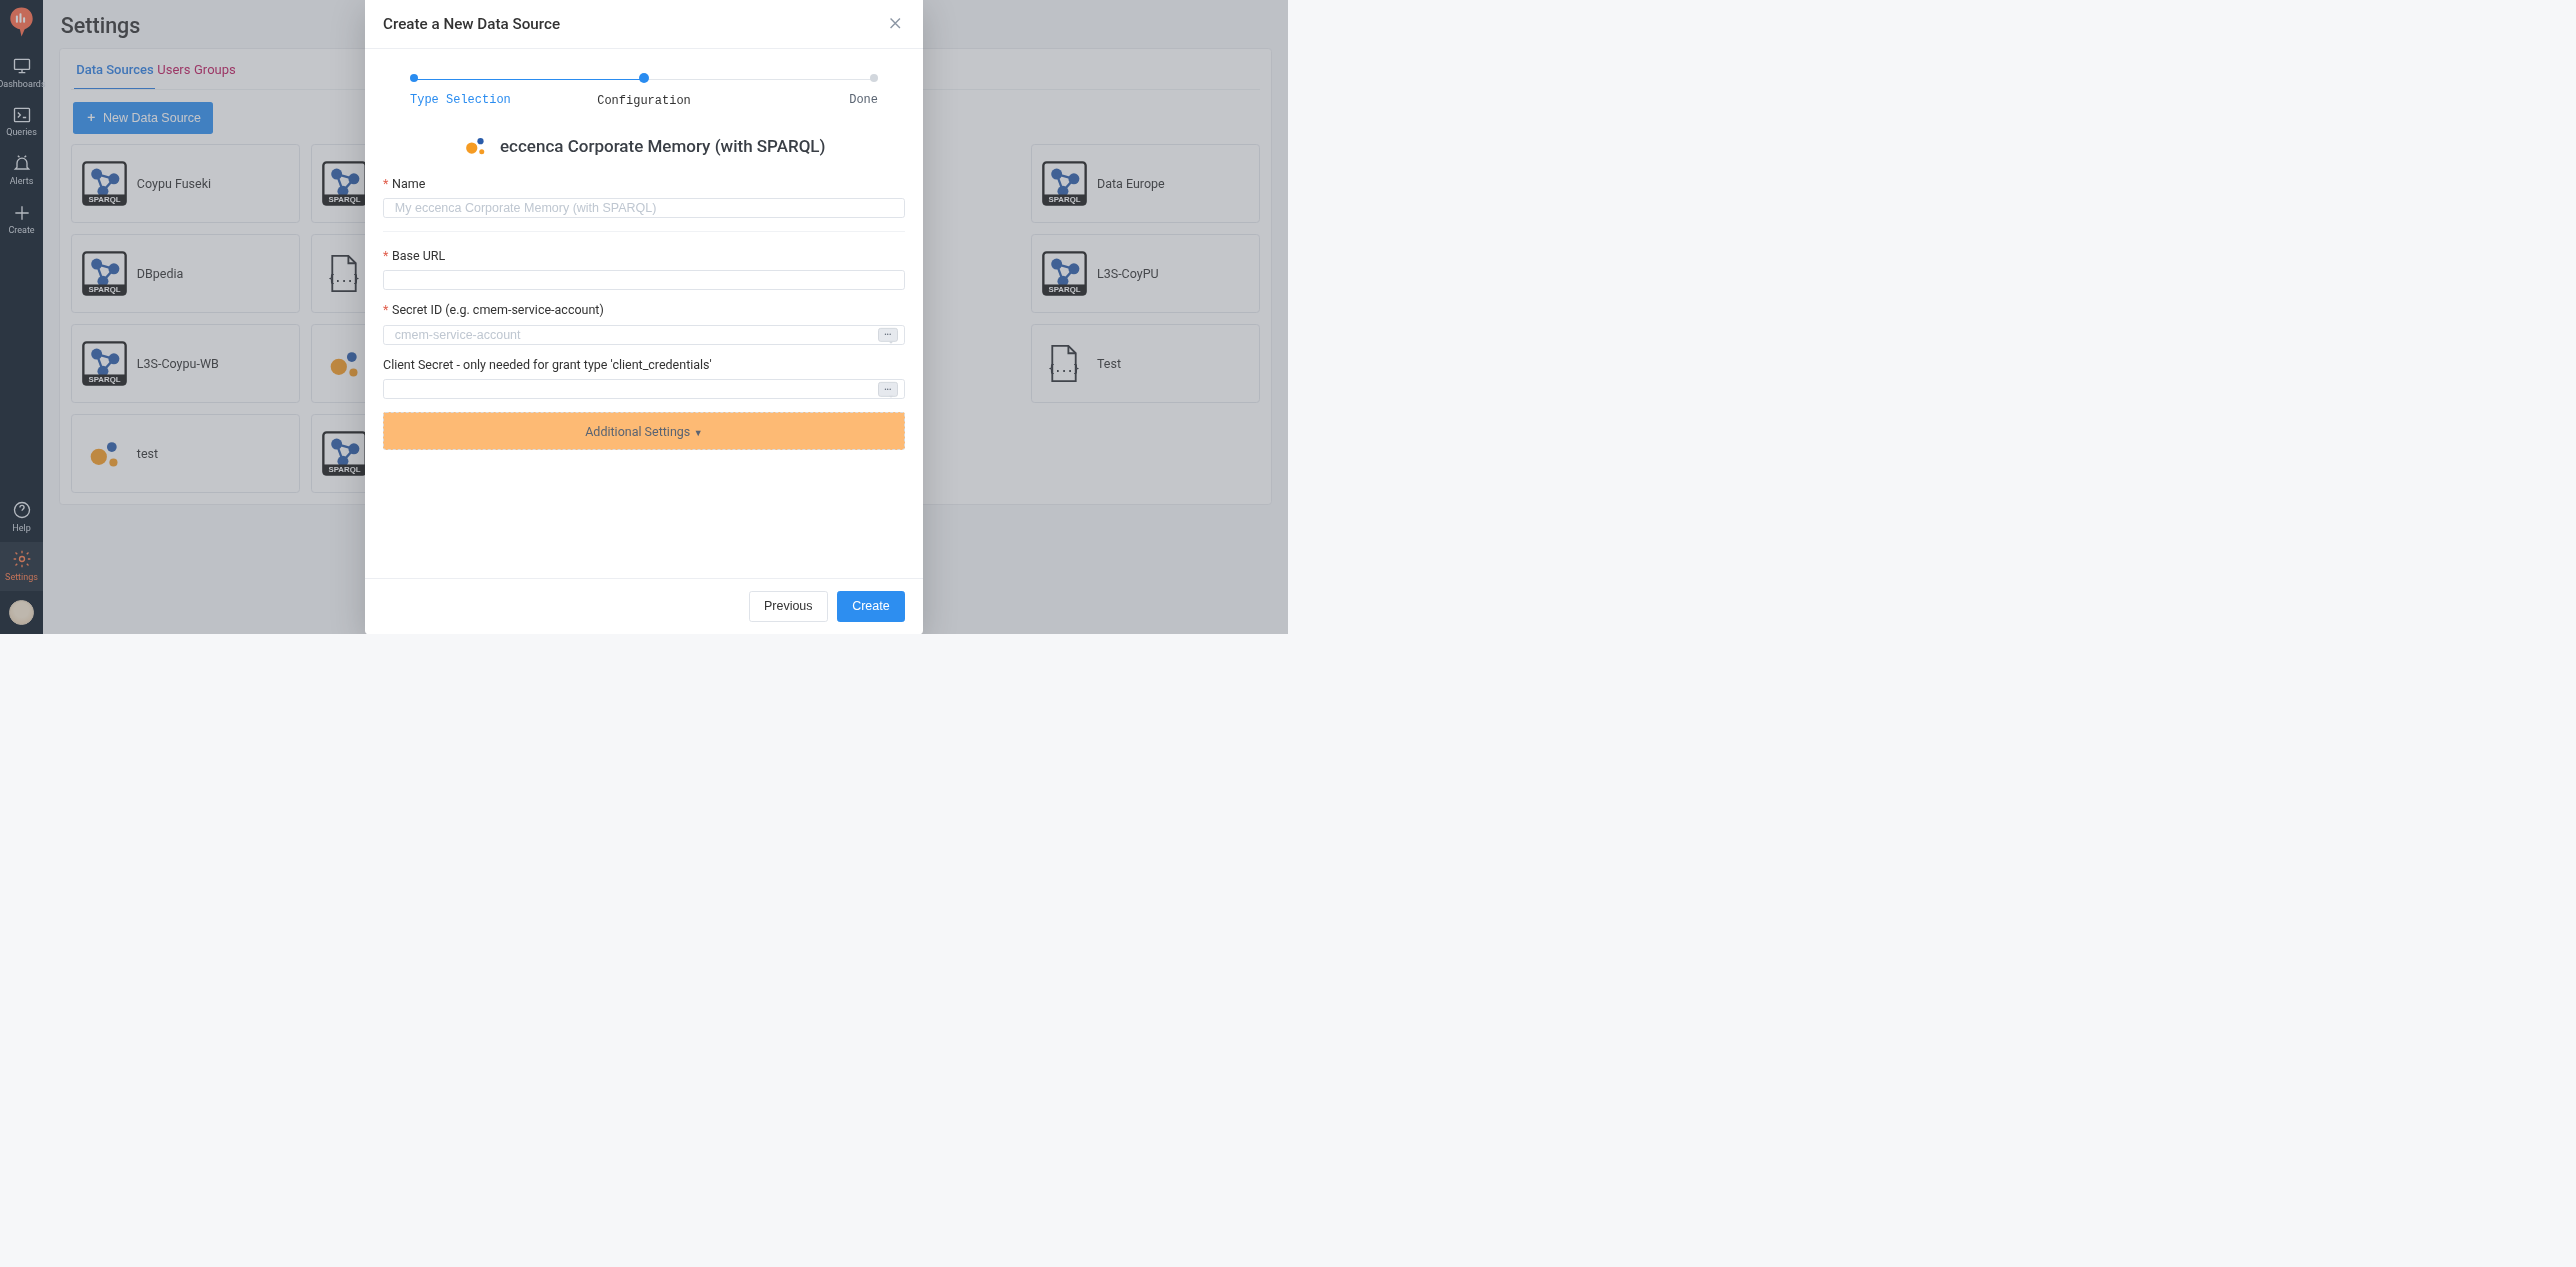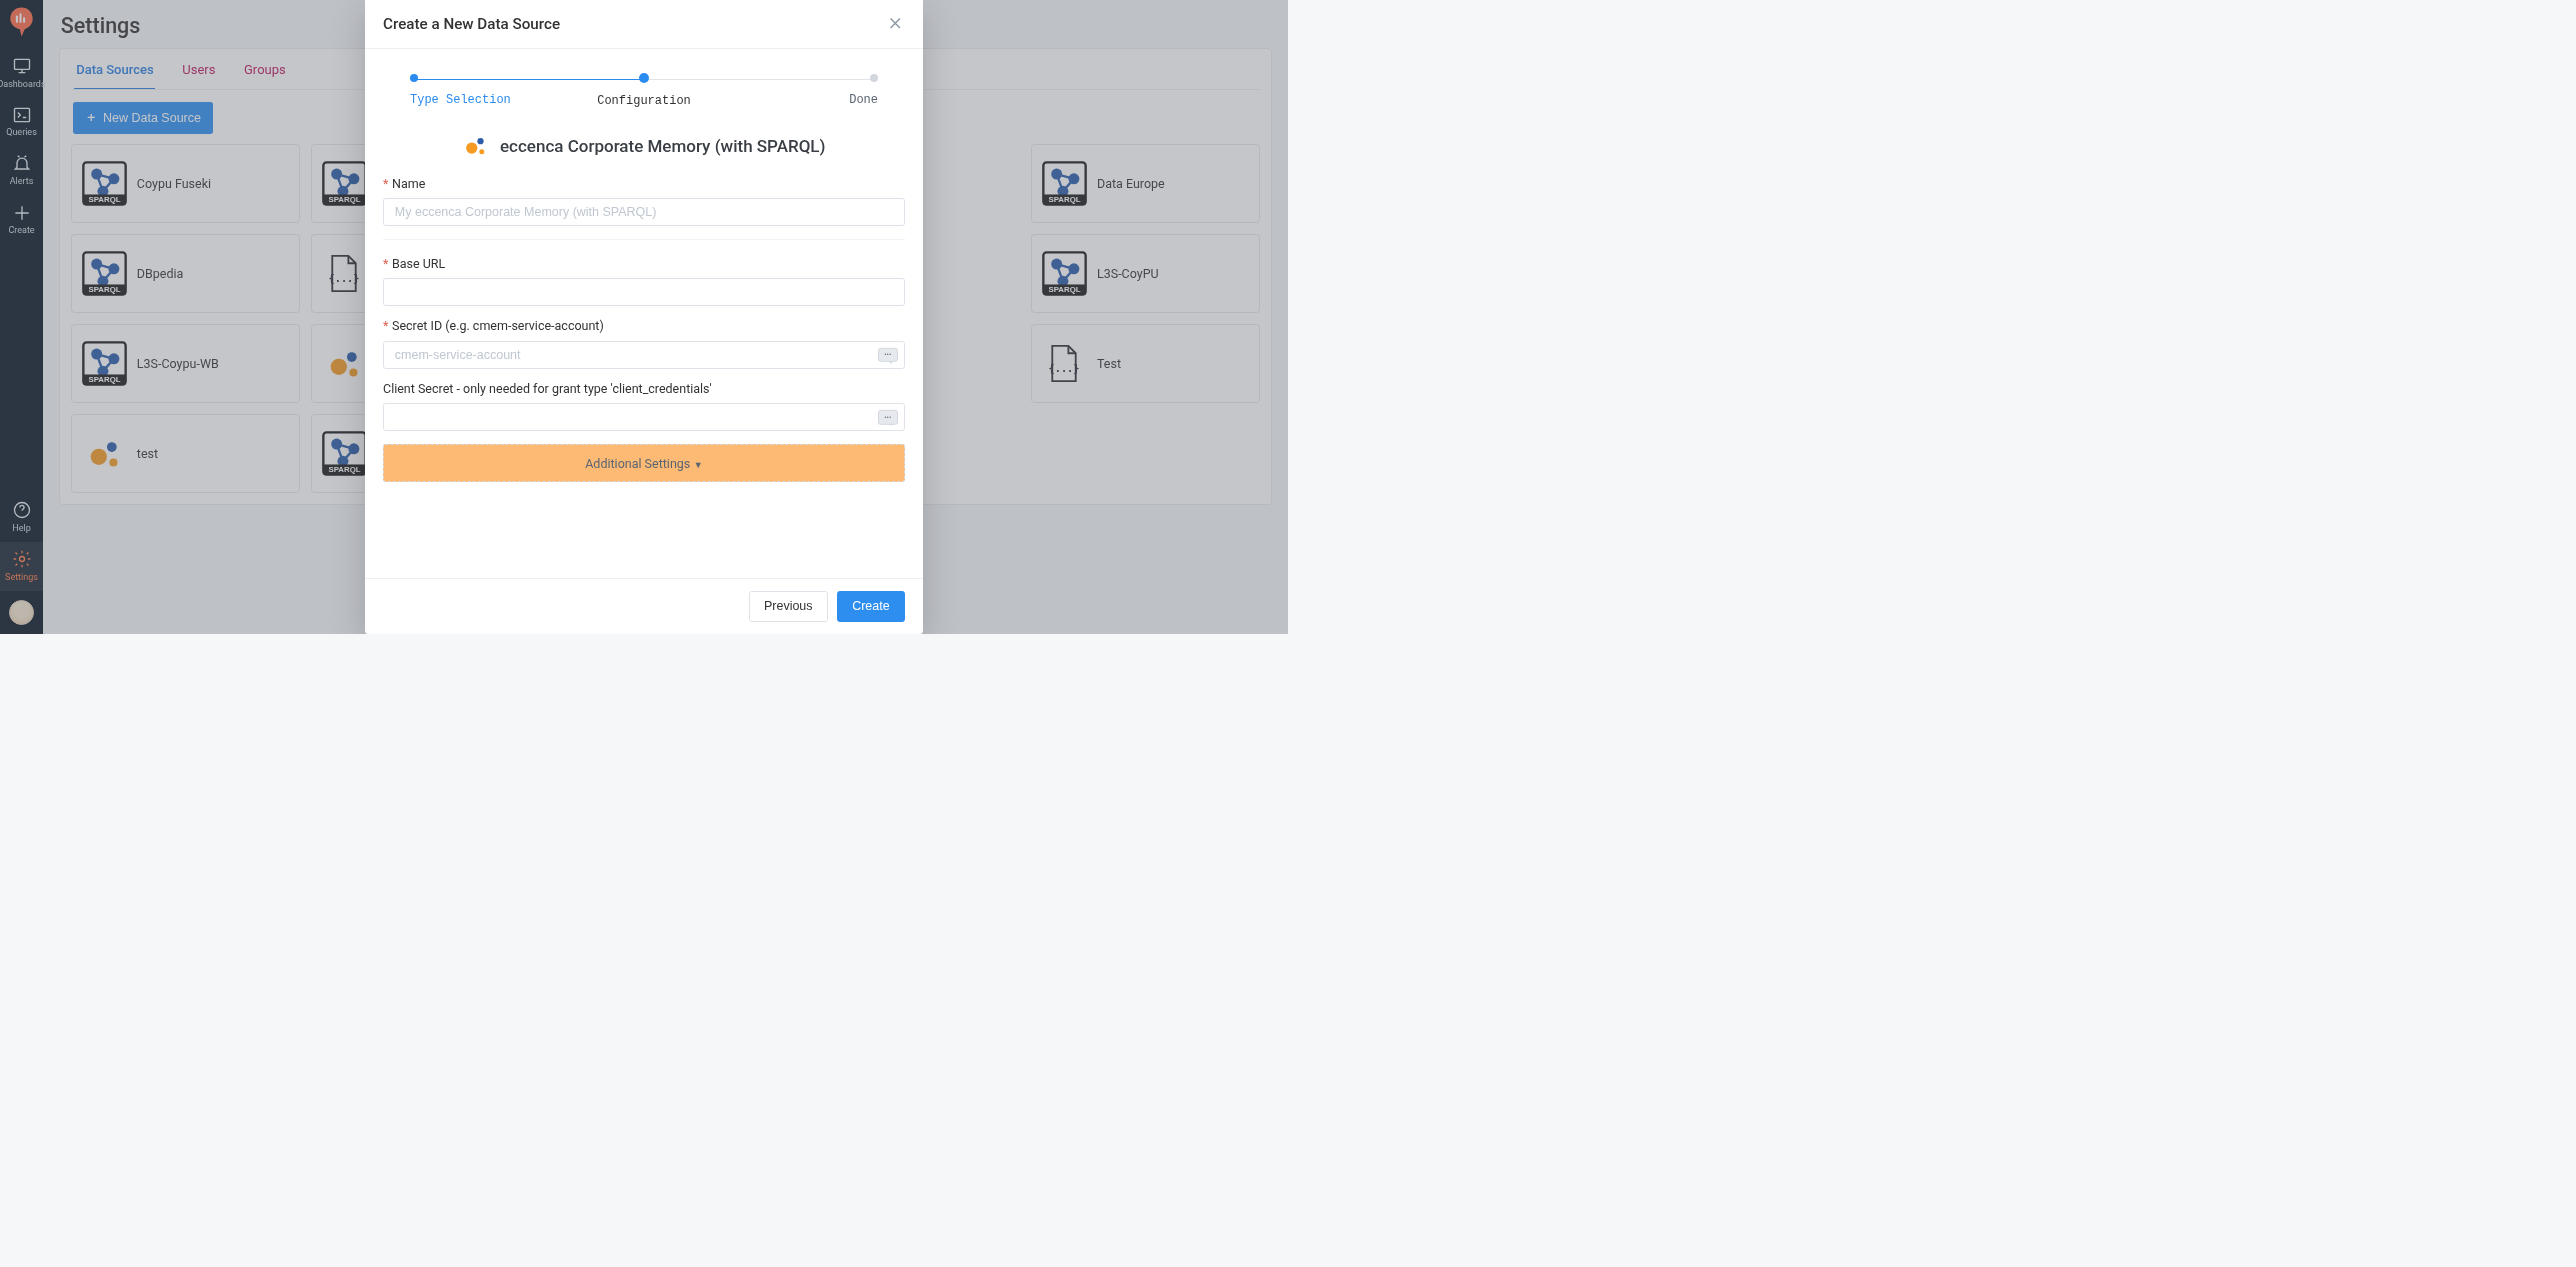--- a/index.html
+++ b/index.html
@@ -62,21 +62,20 @@
 }
 .page-title { font-size: 21.5px; font-weight: 500; margin: 1.8px 0 10.8px 1.8px; }
 .panel {
   background: #fff;
   border: 0.9px solid #e8eaee;
   border-radius: 3.6px;
   padding: 0 10.8px 10.8px;
 }
 .tabs {
   display: flex;
-  gap: 25px;
   border-bottom: 0.9px solid #eef0f3;
   padding: 0 3.6px;
 }
 .tab {
   padding: 12.5px 1.8px 10.8px;
   font-size: 13px;
   color: #be185d;
   cursor: pointer;
 }
 .tab.active {
@@ -164,21 +163,21 @@
   justify-content: center;
   gap: 12.5px;
   margin-bottom: 18px;
 }
 .ds-type-head .type-name { font-size: 17px; font-weight: 500; color: #3a3f46; }
 .field { margin-bottom: 12.5px; }
 .field label { display: block; font-size: 12.5px; color: #333; margin-bottom: 7.2px; }
 .field .req { color: #e05c4a; margin-right: 3.6px; }
 .field input {
   width: 100%;
-  height: 28px;
+  height: 20px;
   border: 0.9px solid #dfe3e9;
   border-radius: 2.7px;
   padding: 0 10.8px;
   font-size: 12.5px;
   color: #333;
 }
 .field input::placeholder { color: #bfc7d1; }
 .input-wrap { position: relative; }
 .input-wrap .badge {
   position: absolute; right: 7.2px; top: 50%; transform: translateY(-50%);

